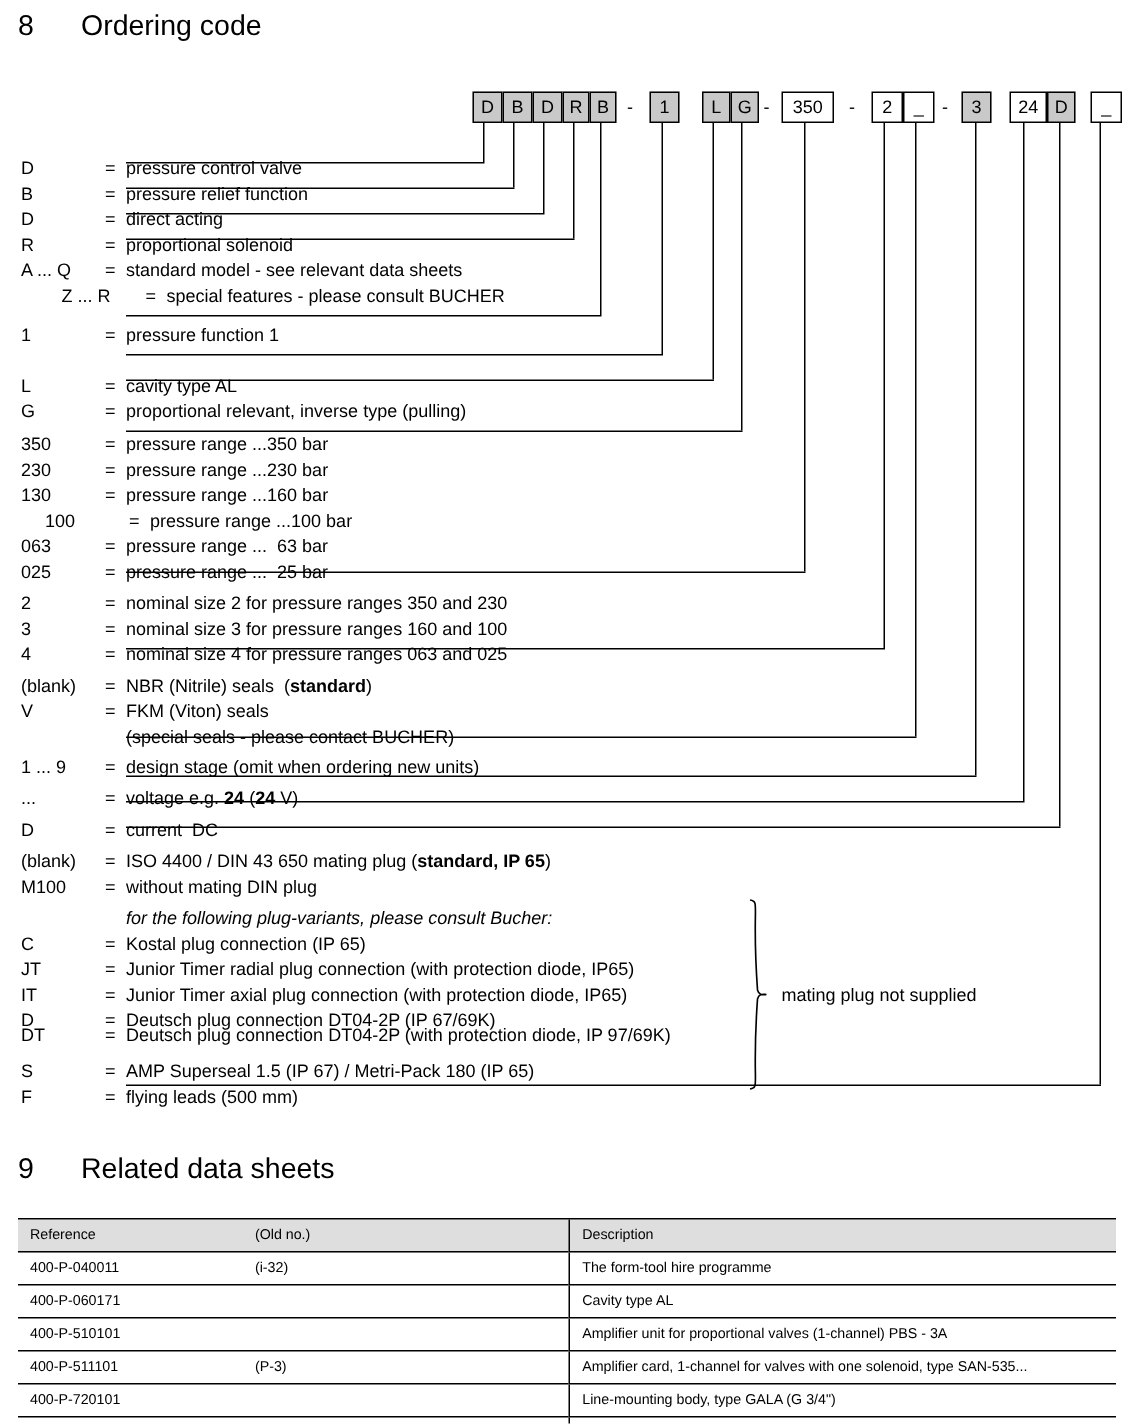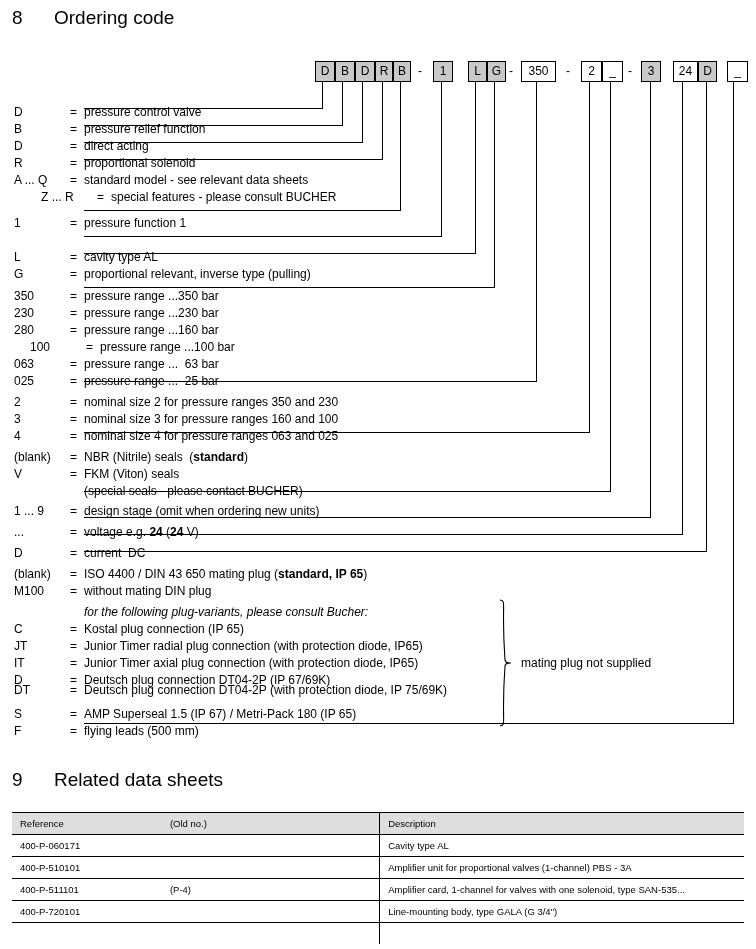--- a/index.html
+++ b/index.html
@@ -170,21 +170,21 @@
         <span class="lcode">350</span>
         <span class="leq">=</span>
         <span class="ldesc">pressure range ...350 bar</span>
       </div>
       <div class="lrow" style="top: 305px;">
         <span class="lcode">230</span>
         <span class="leq">=</span>
         <span class="ldesc">pressure range ...230 bar</span>
       </div>
       <div class="lrow" style="top: 322px;">
-        <span class="lcode">280</span>
+        <span class="lcode">130</span>
         <span class="leq">=</span>
         <span class="ldesc">pressure range ...160 bar</span>
       </div>
       <div class="lrow" style="top: 339px; margin-left: 16px;">
         <span class="lcode">100</span>
         <span class="leq">=</span>
         <span class="ldesc">pressure range ...100 bar</span>
       </div>
       <div class="lrow" style="top: 356px;">
         <span class="lcode">063</span>
@@ -270,21 +270,21 @@
         <span class="ldesc">Junior Timer axial plug connection (with protection diode, IP65)</span>
       </div>
       <div class="lrow" style="top: 672px;">
         <span class="lcode">D</span>
         <span class="leq">=</span>
         <span class="ldesc">Deutsch plug connection DT04-2P (IP 67/69K)</span>
       </div>
       <div class="lrow" style="top: 682px; padding-left: 36px;">
         <span class="lcode">DT</span>
         <span class="leq">=</span>
-        <span class="ldesc">Deutsch plug connection DT04-2P (with protection diode, IP 75/69K)</span>
+        <span class="ldesc">Deutsch plug connection DT04-2P (with protection diode, IP 97/69K)</span>
       </div>
       <div class="lrow" style="top: 706px;">
         <span class="lcode">S</span>
         <span class="leq">=</span>
         <span class="ldesc">AMP Superseal 1.5 (IP 67) / Metri-Pack 180 (IP 65)</span>
       </div>
       <div class="lrow" style="top: 723px;">
         <span class="lcode">F</span>
         <span class="leq">=</span>
         <span class="ldesc">flying leads (500 mm)</span>
@@ -304,32 +304,37 @@
 <table class="dtable" style="left:12px; top:812px; width:732px;">
   <thead>
     <tr>
       <th class="c-ref">Reference</th>
       <th class="c-old">(Old no.)</th>
       <th class="c-desc cdiv">Description</th>
     </tr>
   </thead>
   <tbody id="table-body">
       <tr>
+        <td class="c-ref">400-P-040011</td>
+        <td class="c-old">(i-32)</td>
+        <td class="c-desc cdiv">The form-tool hire programme</td>
+      </tr>
+      <tr>
         <td class="c-ref">400-P-060171</td>
         <td class="c-old"></td>
         <td class="c-desc cdiv">Cavity type AL</td>
       </tr>
       <tr>
         <td class="c-ref">400-P-510101</td>
         <td class="c-old"></td>
         <td class="c-desc cdiv">Amplifier unit for proportional valves (1-channel) PBS - 3A</td>
       </tr>
       <tr>
         <td class="c-ref">400-P-511101</td>
-        <td class="c-old">(P-4)</td>
+        <td class="c-old">(P-3)</td>
         <td class="c-desc cdiv">Amplifier card, 1-channel for valves with one solenoid, type SAN-535...</td>
       </tr>
       <tr>
         <td class="c-ref">400-P-720101</td>
         <td class="c-old"></td>
         <td class="c-desc cdiv">Line-mounting body, type GALA (G 3/4")</td>
       </tr>
       <tr>
         <td class="c-ref">&nbsp;</td>
         <td class="c-old">&nbsp;</td>

